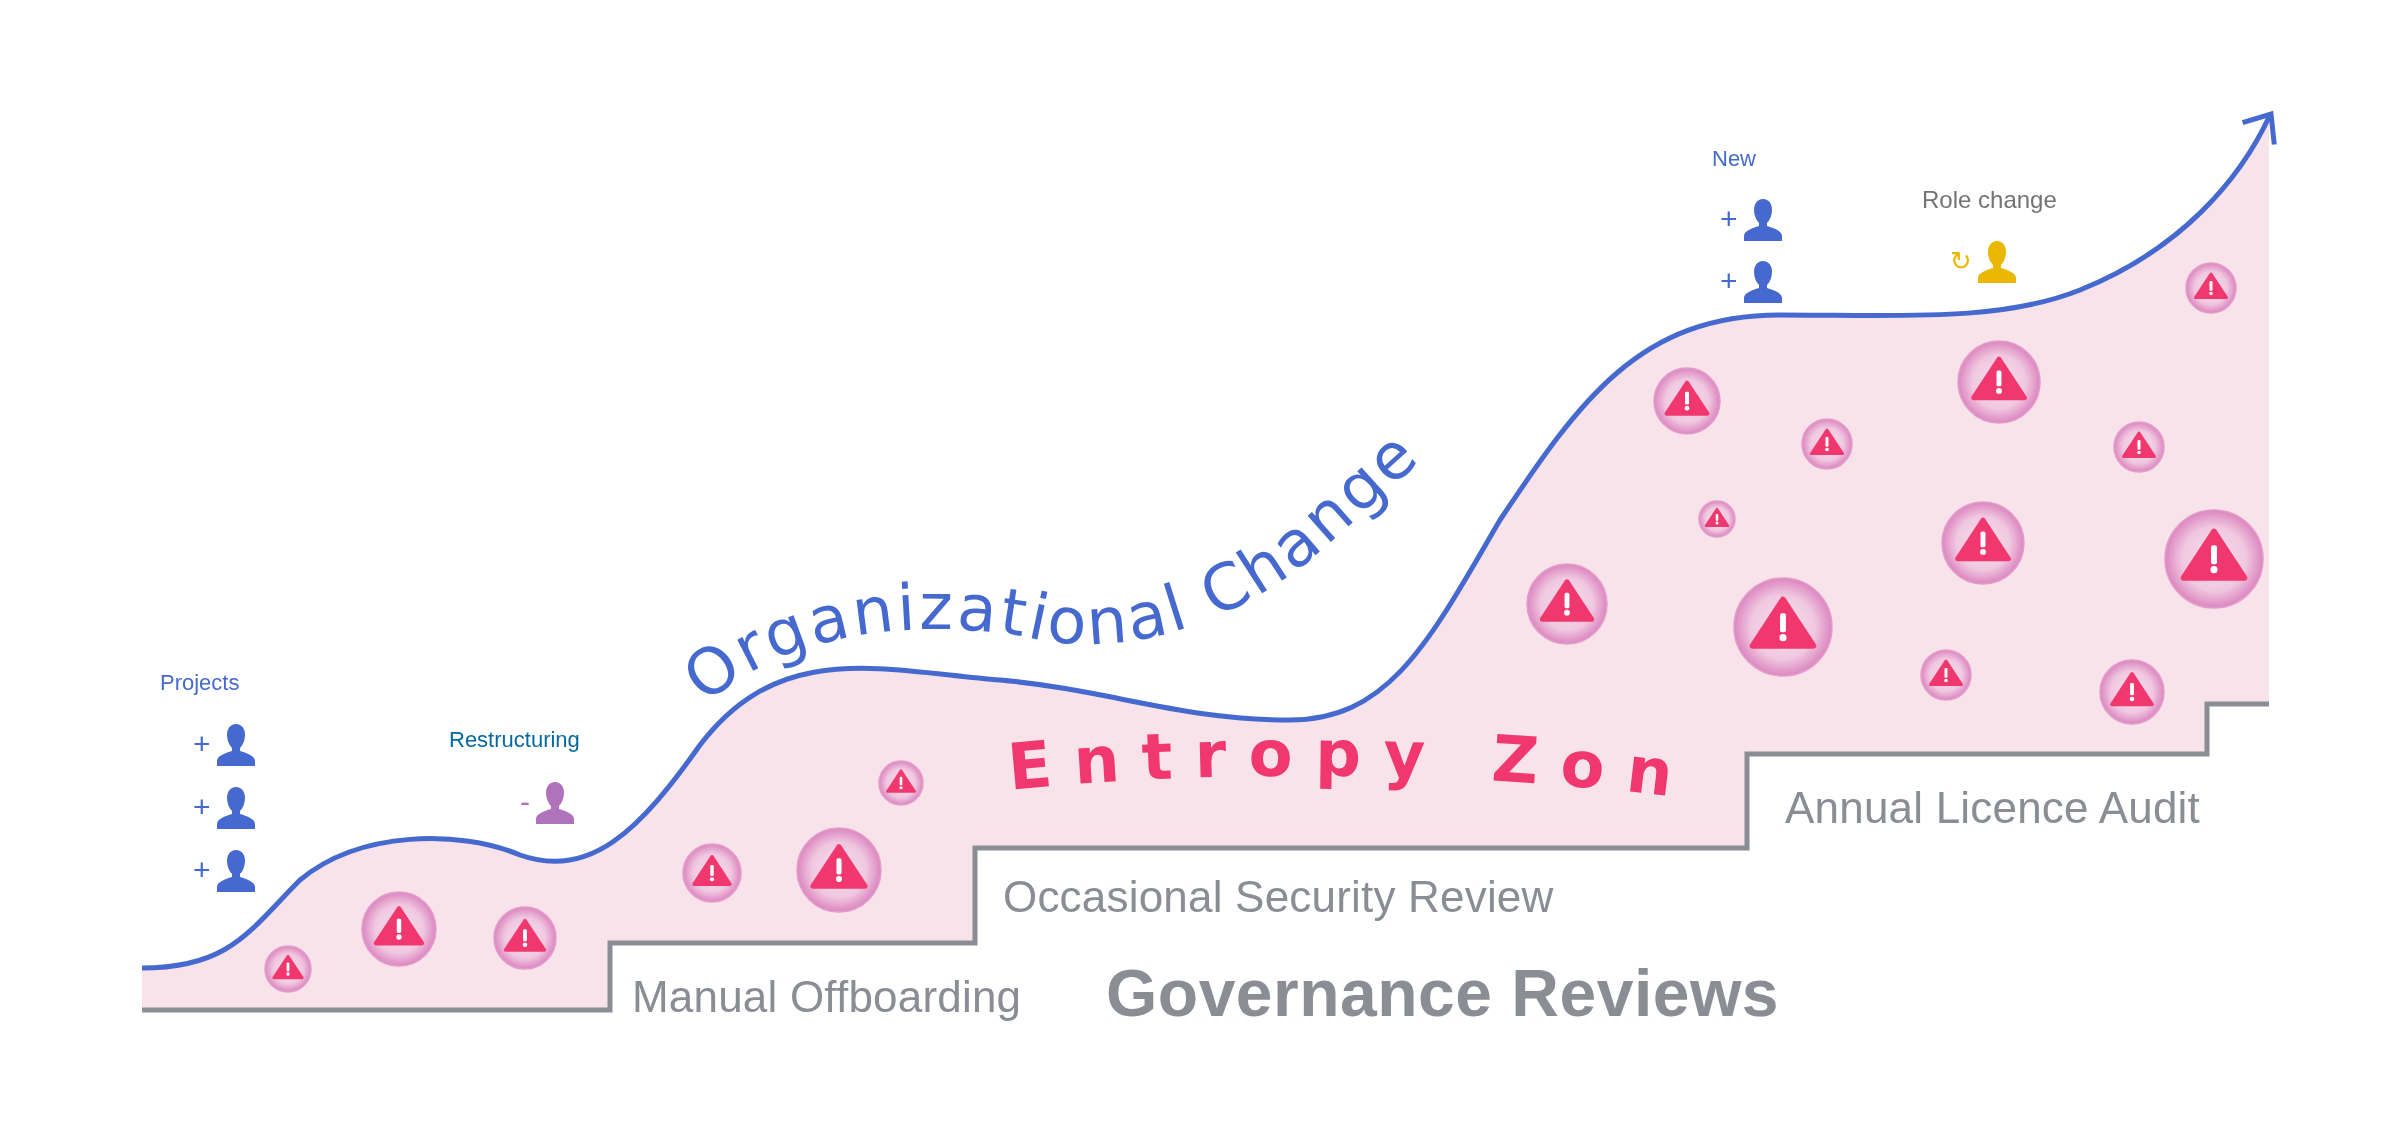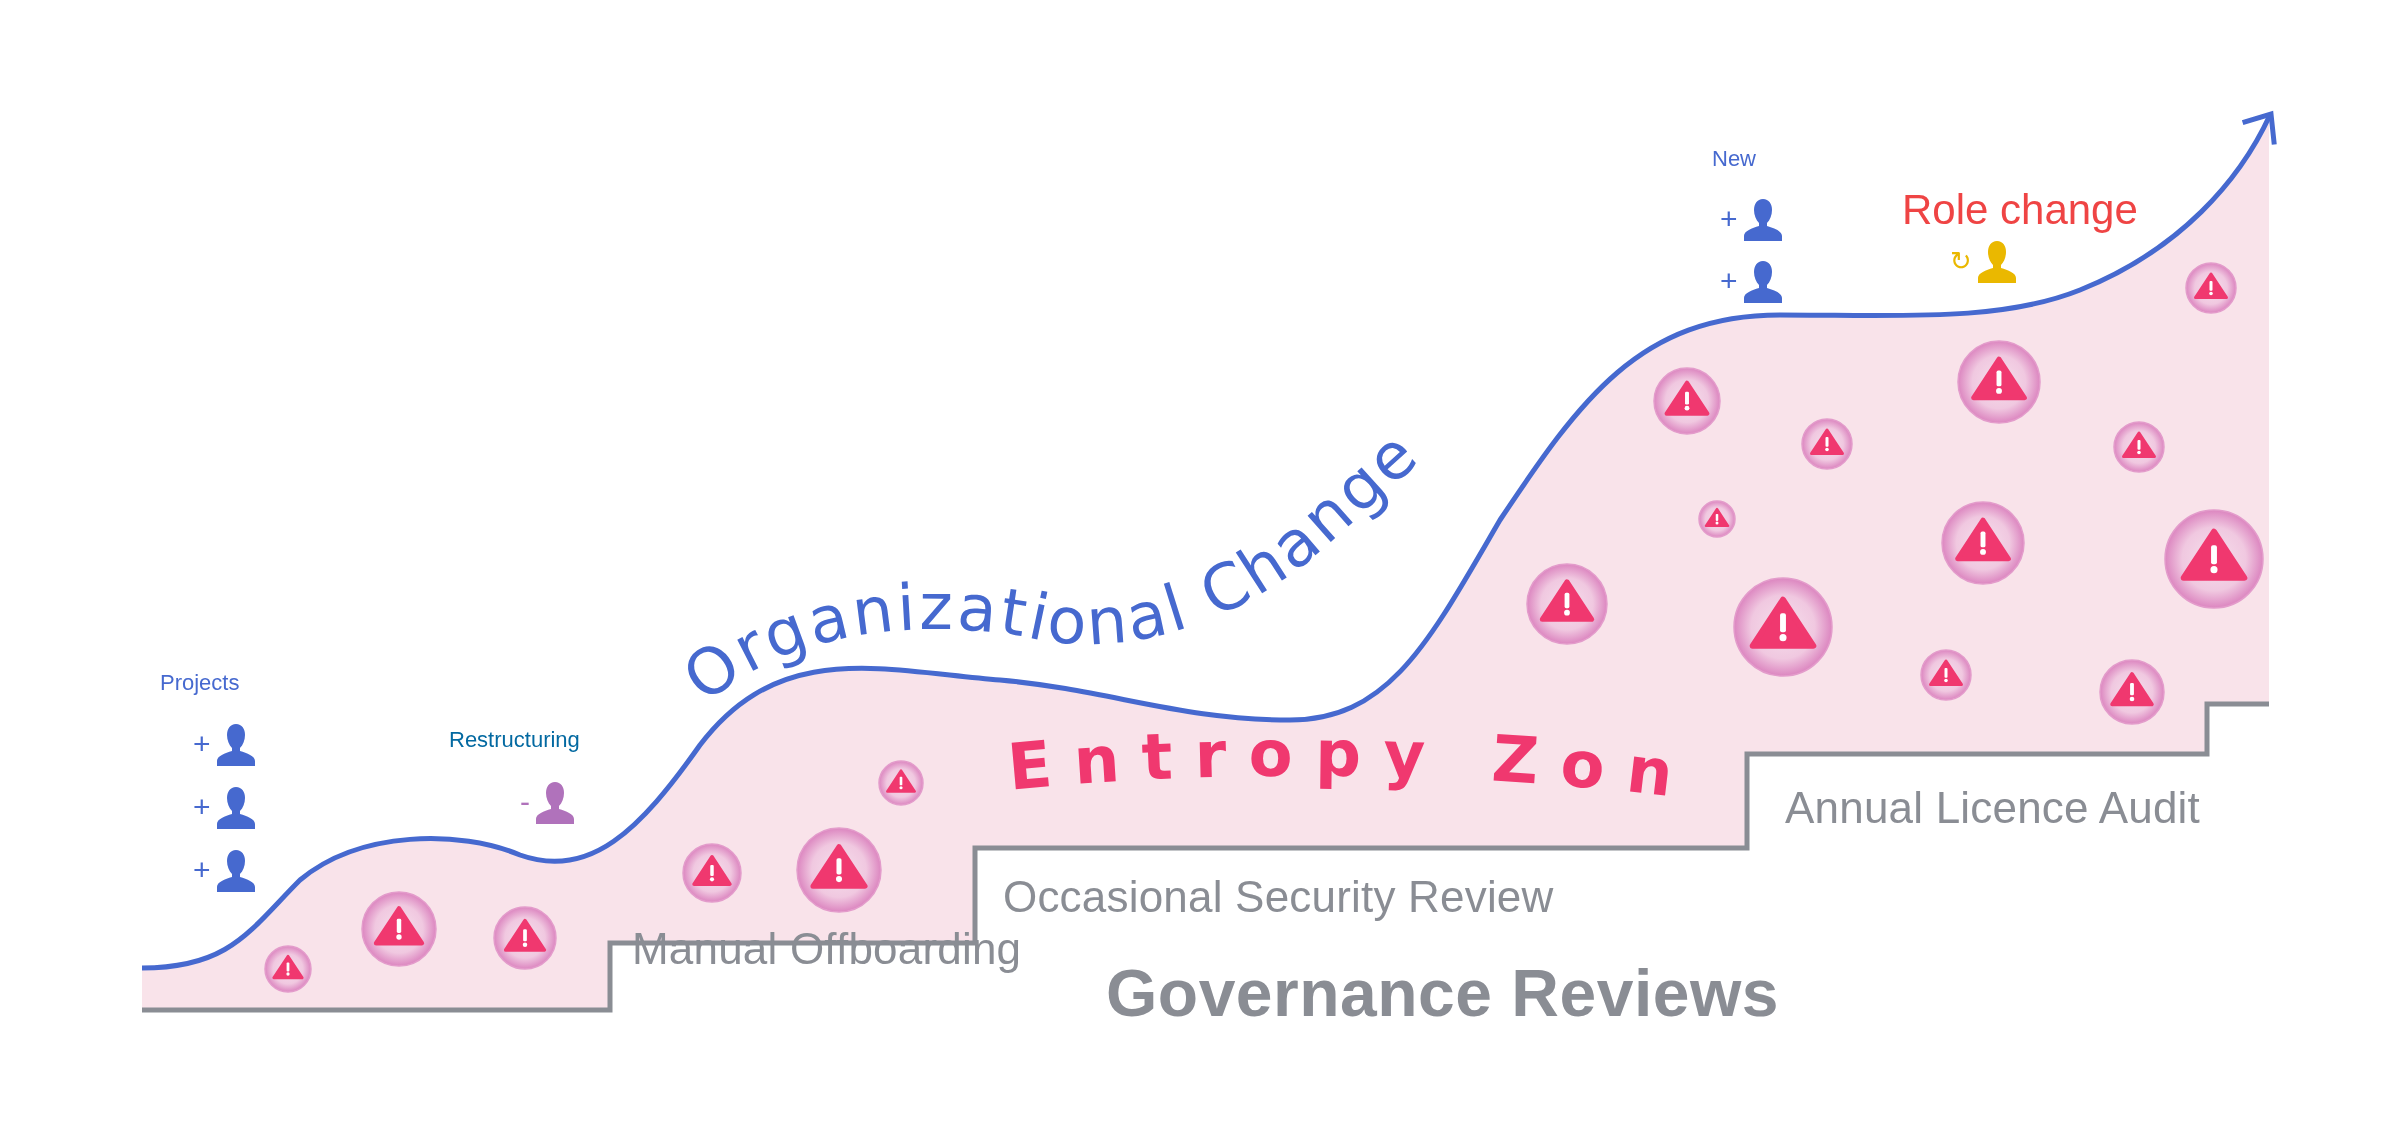--- a/index.html
+++ b/index.html
@@ -4,21 +4,21 @@
 <style>
   html, body { margin:0; padding:0; background:#ffffff; }
   body { width:2400px; height:1126px; position:relative; overflow:hidden;
          font-family:"Liberation Sans", "DejaVu Sans", sans-serif; }
   #stage { position:absolute; left:0; top:0; width:2400px; height:1126px; }
   .label { position:absolute; white-space:nowrap; }
   .gray-label { color:#8a8d94; font-size:44px; letter-spacing:0.2px; }
   .title-label { color:#8a8d94; font-size:66px; font-weight:bold; letter-spacing:0.5px;margin-left:44px; }
   .blue-label { color:#4669cf; font-size:22px; }
   .purple-label { color:#0369a1; font-size:22px; }
-  .yellow-label { color:#ef4444; font-size:42px; }
+  .yellow-label { color:#737373; font-size:24px;margin-left:20px; }
   .person-row { position:absolute; display:flex; align-items:center; }
   .sign { font-size:30px; margin-right:4px; line-height:1; }
 </style>
 </head>
 <body>
 
 <div id="stage">
   <svg width="2400" height="1126" viewBox="0 0 2400 1126" xmlns="http://www.w3.org/2000/svg" style="position:absolute;left:0;top:0;">
     <defs>
       <radialGradient id="bubbleGrad" cx="50%" cy="50%" r="50%">
@@ -151,21 +151,21 @@
         </g>
         <g>
           <circle cx="2214" cy="559" r="49" fill="url(#bubbleGrad)" stroke="#e39ccb" stroke-width="1.5"></circle>
           <path d="M2214,531.658 L2244.38,577.8356 L2183.62,577.8356 Z" fill="#f0386f" stroke="#f0386f" stroke-linejoin="round" stroke-width="5.88"></path>
           <rect x="2211.06" y="545.329" width="5.88" height="18.8356" rx="1.96" fill="#ffffff"></rect>
           <circle cx="2214" cy="569.633" r="3.528" fill="#ffffff"></circle>
         </g>
       </g>
   </svg>
 
-  <div class="label gray-label" style="left:632px; top:924px;">Manual Offboarding</div>
+  <div class="label gray-label" style="left:632px; top:972px;">Manual Offboarding</div>
   <div class="label gray-label" style="left:1003px; top:872px;">Occasional Security Review</div>
   <div class="label gray-label" style="left:1785px; top:783px;">Annual Licence Audit</div>
 
   <div class="label title-label" style="left:1062px; top:955px;">Governance Reviews</div>
 
   <div class="label blue-label" style="left:160px; top:670px;">Projects</div>
   <div class="person-row" style="left:193px; top:722px; color:#4669cf;">
     <span class="sign">+</span>
     <svg width="42" height="44" viewBox="0 0 42 44">
         <path d="M21 2c-6 0-9 5-9 11 0 5 2 10 5 13v3c-7 2-15 5-15 10v5h38v-5c0-5-8-8-15-10v-3c3-3 5-8 5-13 0-6-3-11-9-11z" fill="#4669cf"></path>

